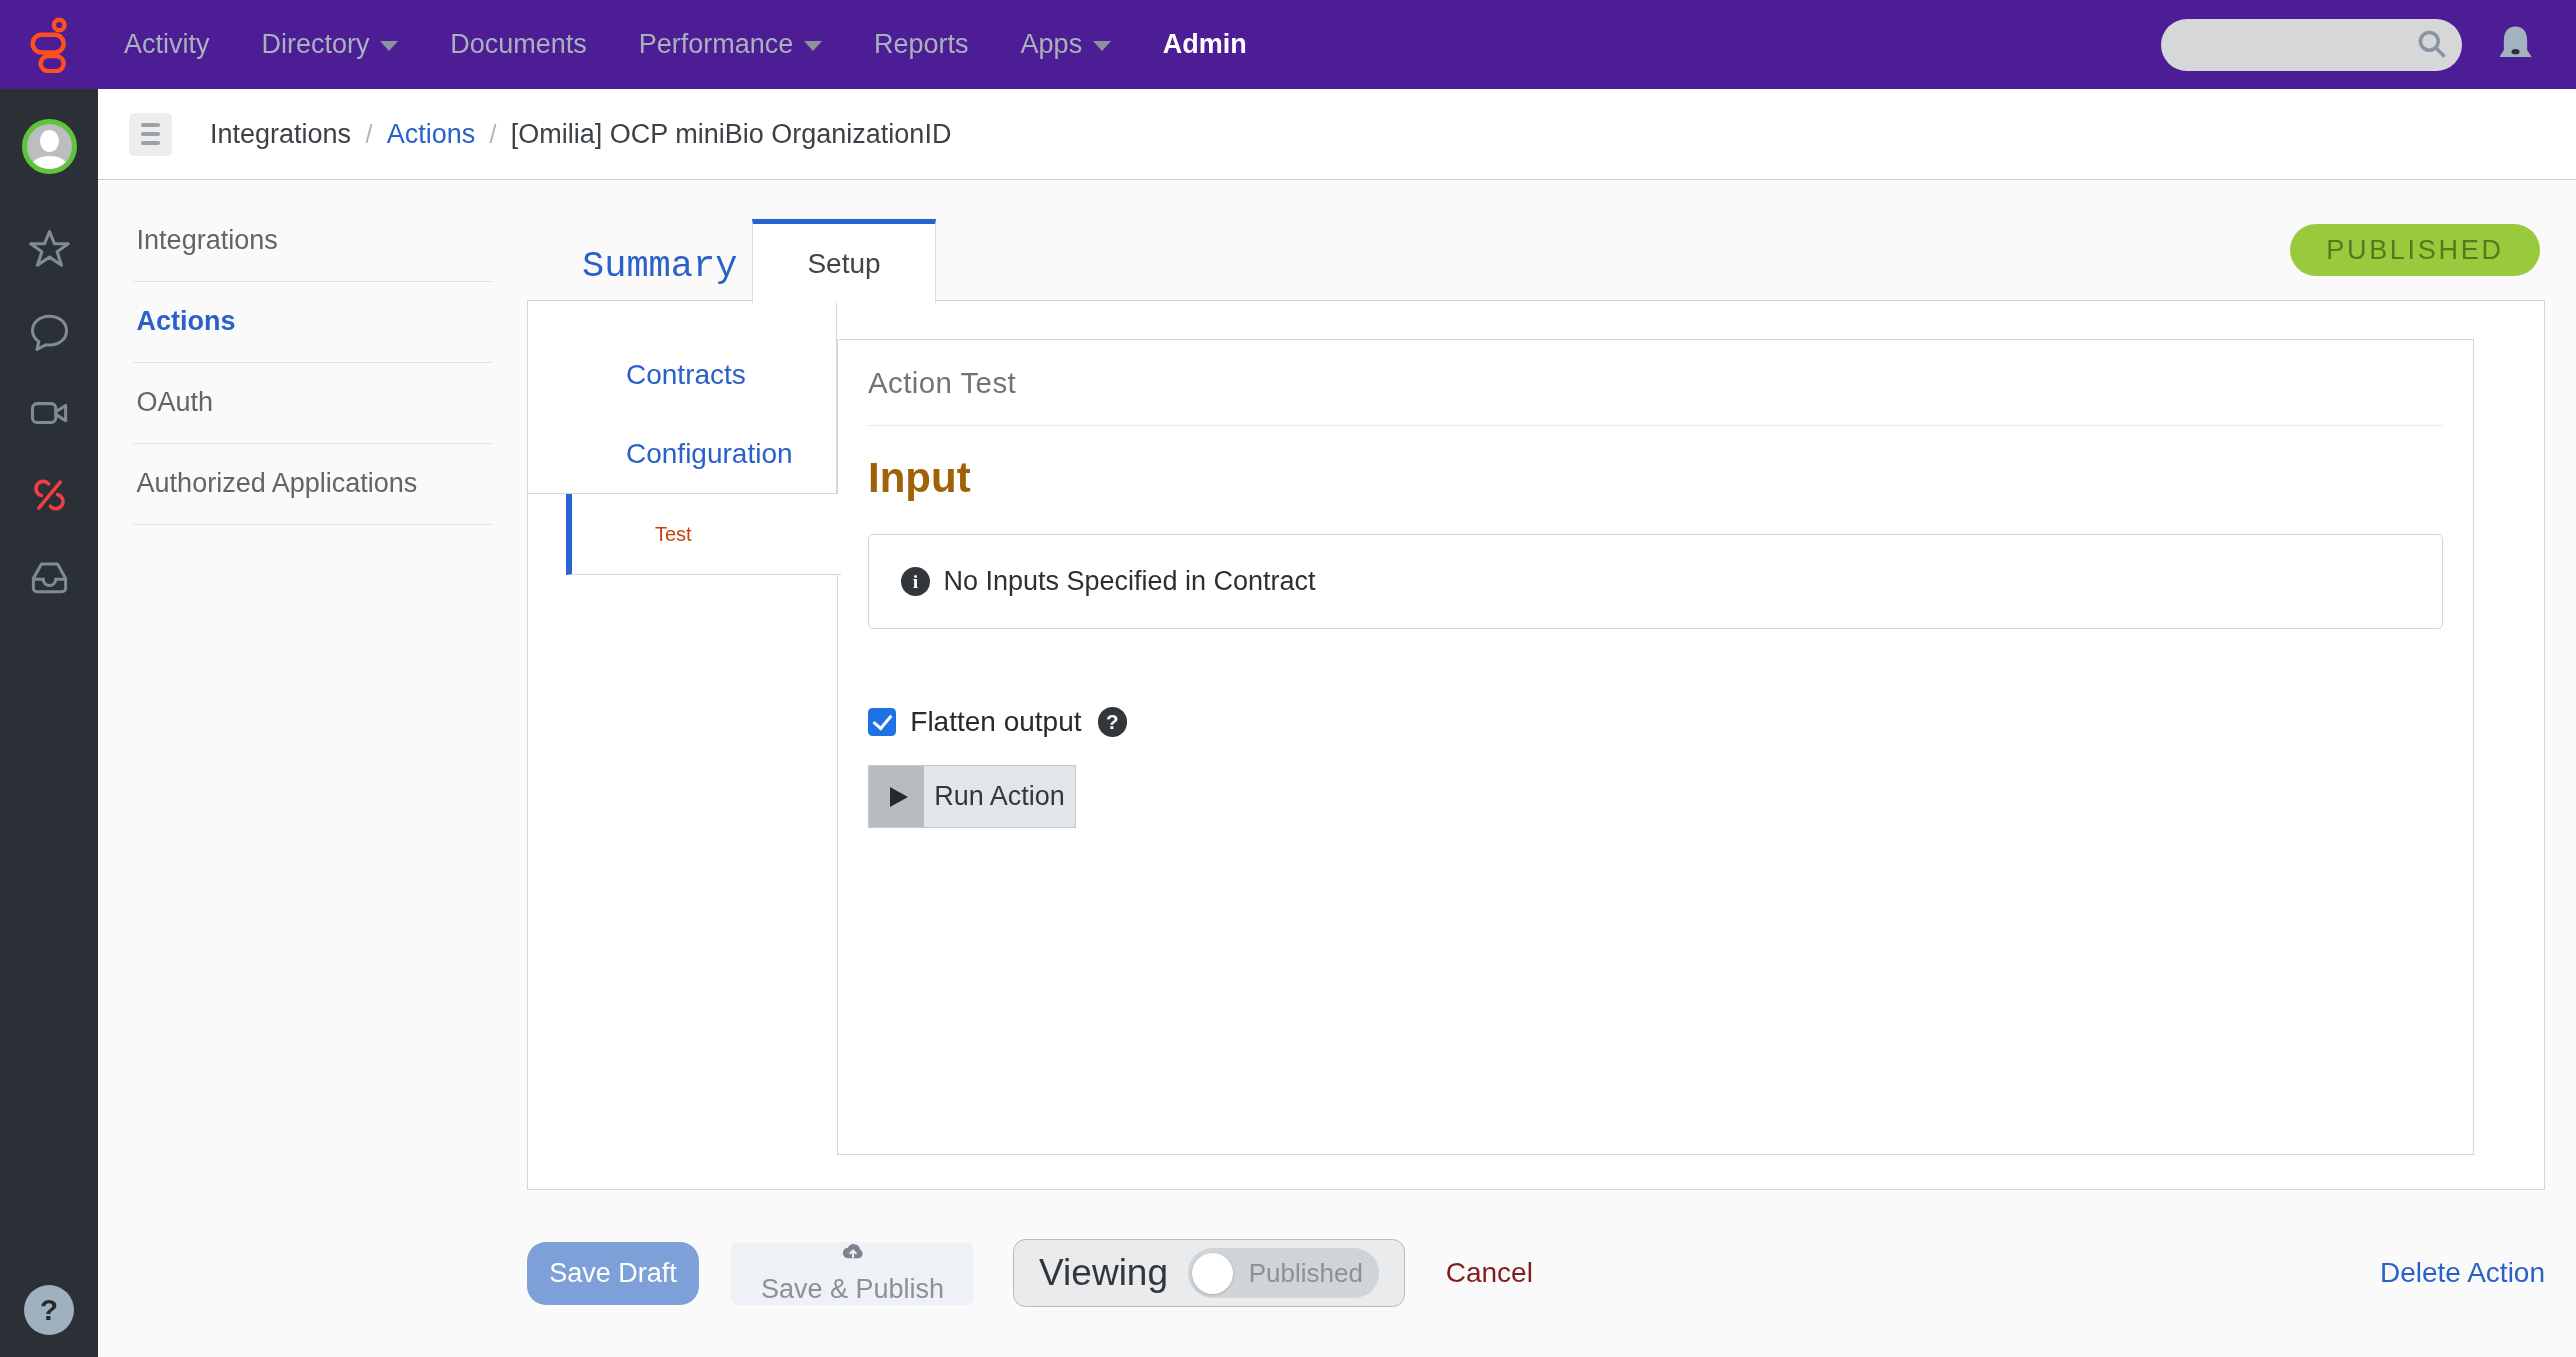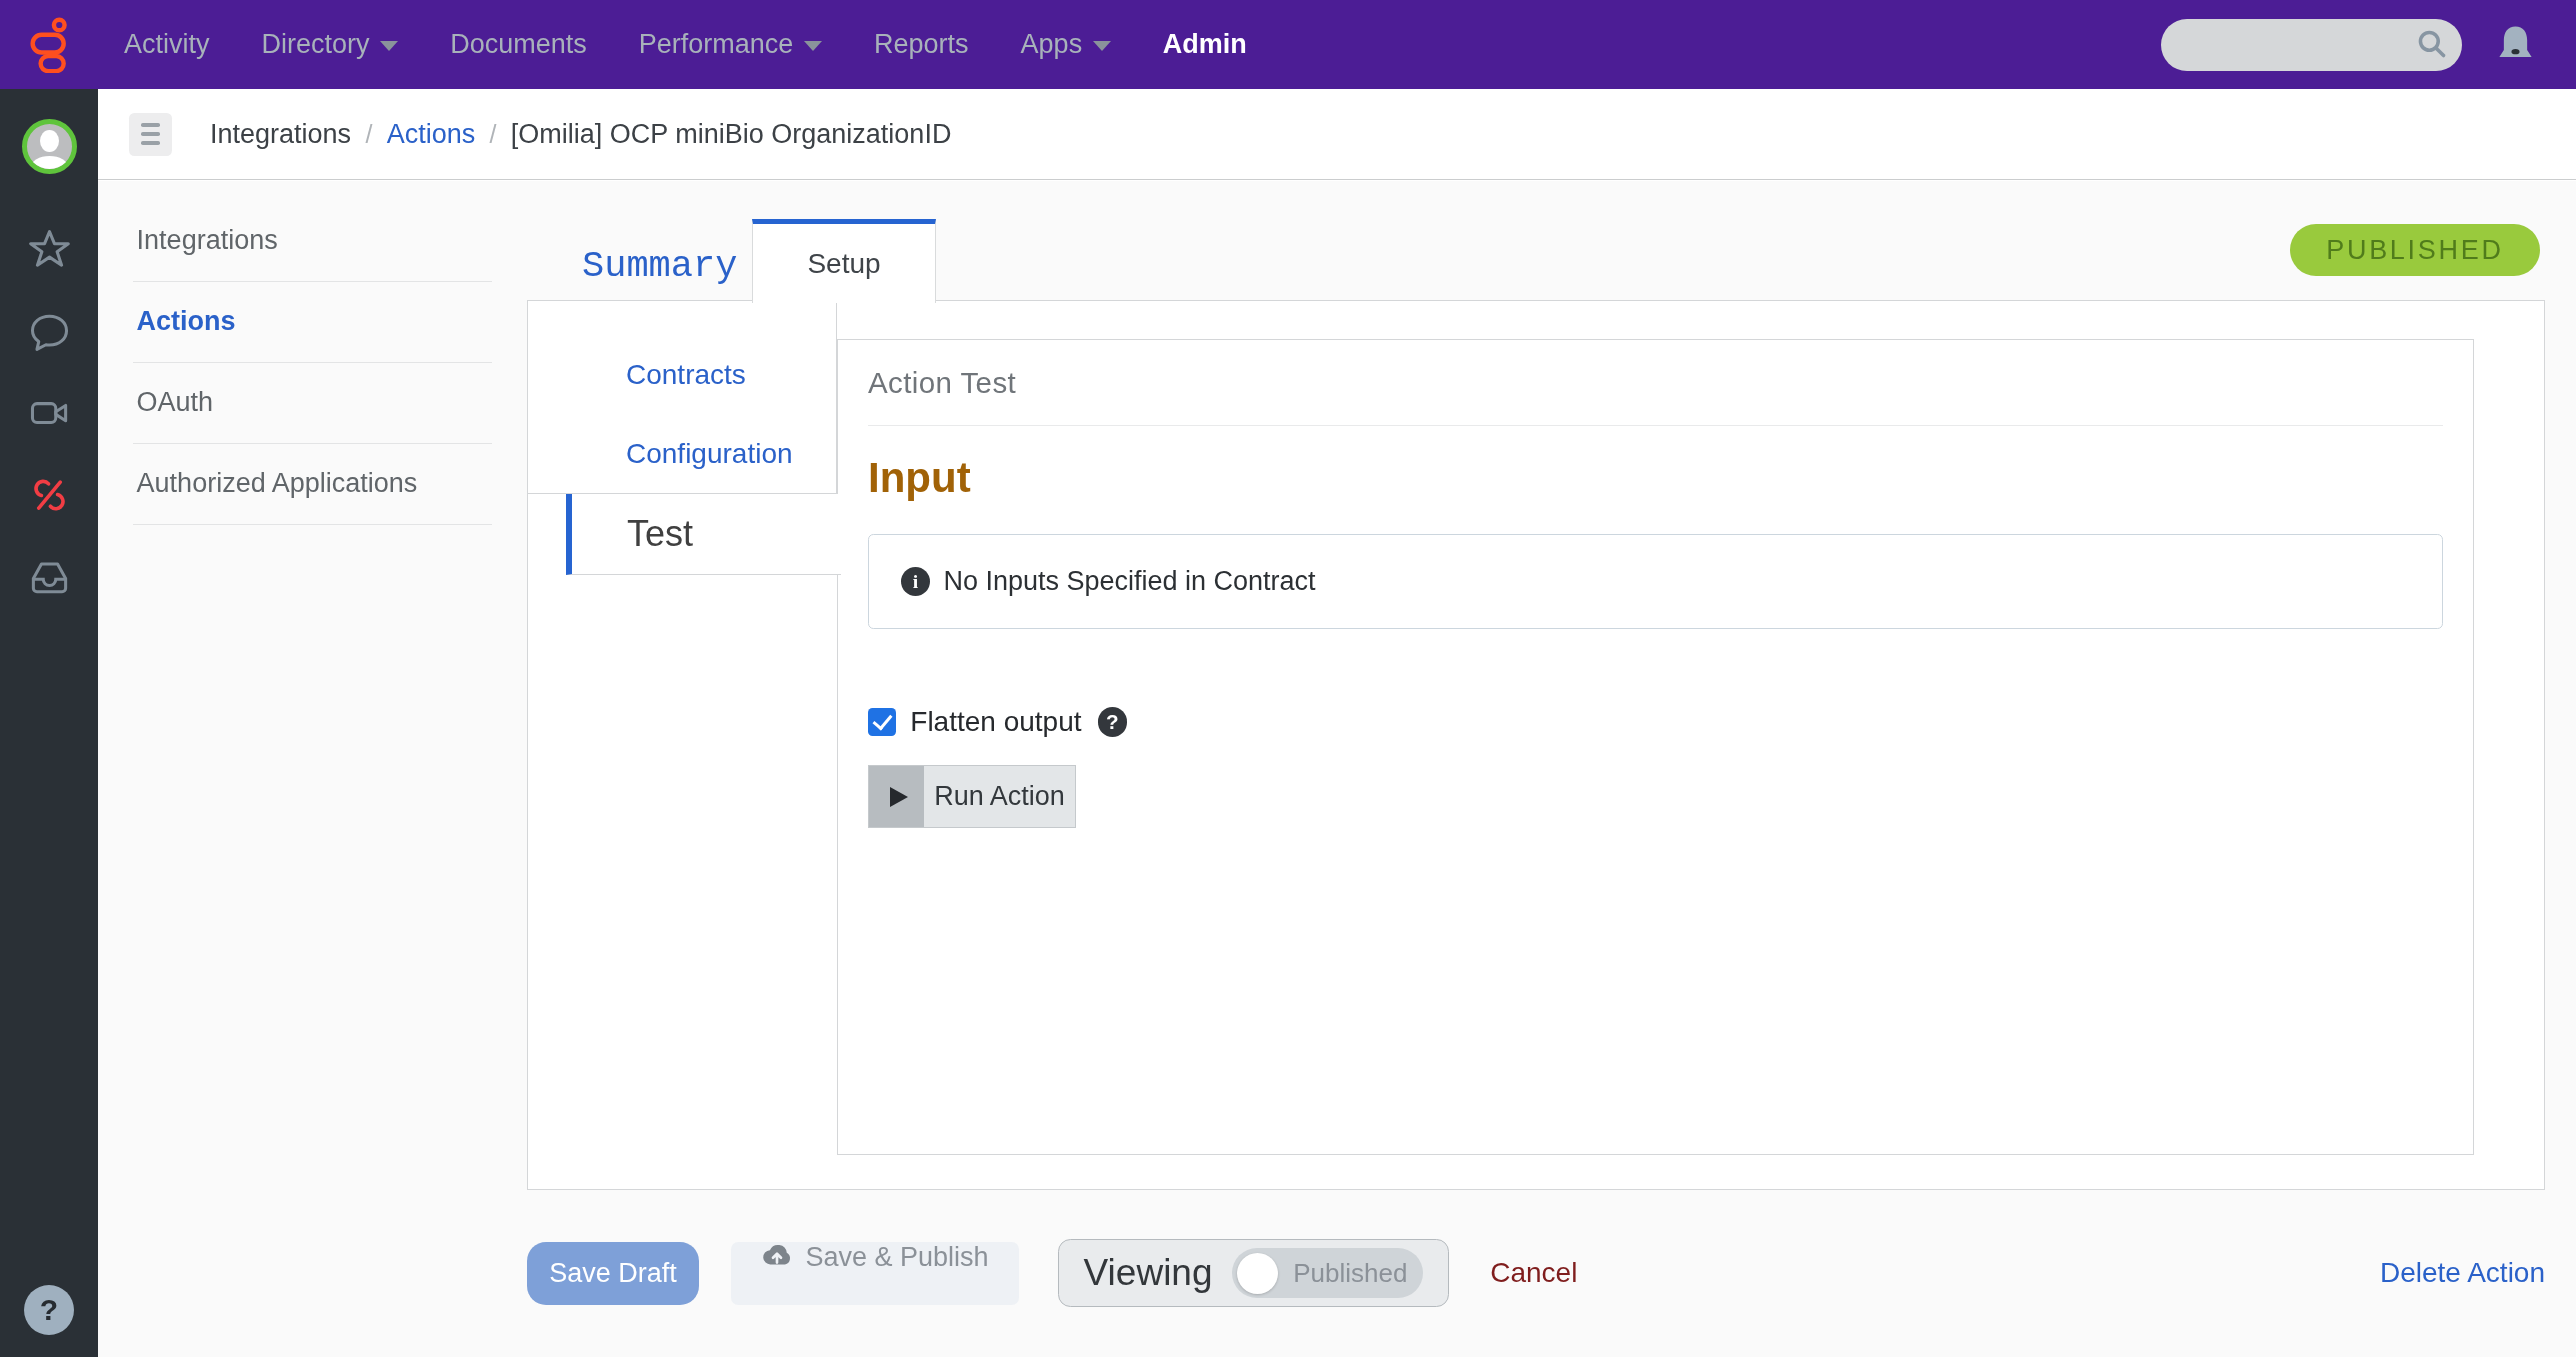--- a/index.html
+++ b/index.html
@@ -98,21 +98,21 @@
   .outer-panel {
     position: absolute; top: 119px; left: 0; right: 0; height: 890px;
     border: 1.8px solid #d4d6d8; background: #ffffff;
   }
   .vtabs { position: absolute; top: 0; left: 0; width: 309px; z-index: 2; }
   .vtabs-group { width: 309px; padding-top: 34px; border-right: 1.8px solid #d4d6d8; border-bottom: 1.8px solid #d4d6d8; }
   .vtab { height: 79px; display: flex; align-items: center; padding-left: 98px; font-size: 28px; color: #2a61c9; cursor: pointer; }
   .vtab-active {
     margin-left: 38px; width: 275px; height: 81px; background: #ffffff;
     border-left: 6.3px solid #2664d1; border-bottom: 1.8px solid #d4d6d8;
-    display: flex; align-items: center; padding-left: 55px; font-size: 36px; color: #404040;
+    display: flex; align-items: center; padding-left: 83px; font-size: 20px; color: #c2410c;
     position: relative; z-index: 2; cursor: pointer;
   }
 
   .content-panel {
     position: absolute; left: 309px; top: 38px; right: 70px; bottom: 34px;
     border: 1.8px solid #d4d6d8; background: #ffffff; padding: 0 30px; z-index: 1;
   }
   .panel-title-row {
     height: 86px; display: flex; align-items: center; border-bottom: 1.8px solid #e9eaeb;
     font-size: 29.5px; color: #70757a; letter-spacing: 0.4px;
@@ -146,22 +146,22 @@
   .run-btn-label { flex: 1; background: #e3e6e8; display: flex; align-items: center; justify-content: center; font-size: 27px; color: #33383c; }
 
   
   .footer-bar { position: absolute; left: 0; right: 0; top: 1058px; display: flex; align-items: center; }
   .btn-save-draft {
     width: 172px; height: 63px; border-radius: 19px; background: #7ea0d8; color: #ffffff;
     font-size: 27px; border: none; cursor: pointer; font-family: inherit;
   }
   .btn-save-publish {
     margin-left: 32px; height: 63px; border-radius: 7.2px; background: #eef1f5; color: #8b9198;
-    font-size: 27px; border: none; display: flex; align-items: flex-start; justify-content: center;
-    gap: 12.5px; padding: 0 30px; cursor: default; font-family: inherit;
+    font-size: 27px; border: none; display: flex; align-items: center; justify-content: center;
+    gap: 12.5px; padding: 0 30px; cursor: default; font-family: inherit; flex-direction: column;
   }
   .viewing-group {
     margin-left: 39px; height: 68px; border: 1.8px solid #b5babe; border-radius: 12.5px; background: #e9ebed;
     display: flex; align-items: center; padding: 0 25px; gap: 19.7px;
   }
   .viewing-label { font-size: 37px; color: #33373b; }
   .toggle-track { width: 191px; height: 50px; border-radius: 25px; background: #cfd4d8; position: relative; cursor: pointer; }
   .toggle-knob { position: absolute; left: 4.5px; top: 4.5px; width: 41px; height: 41px; border-radius: 50%; background: #ffffff; box-shadow: 0 0.9px 2.7px rgba(0,0,0,.2); }
   .toggle-state { position: absolute; left: 61px; top: 0; bottom: 0; display: flex; align-items: center; font-size: 26px; color: #8b9198; }
   .link-cancel { margin-left: 41px; color: #7f1d1d; font-size: 28px; }

